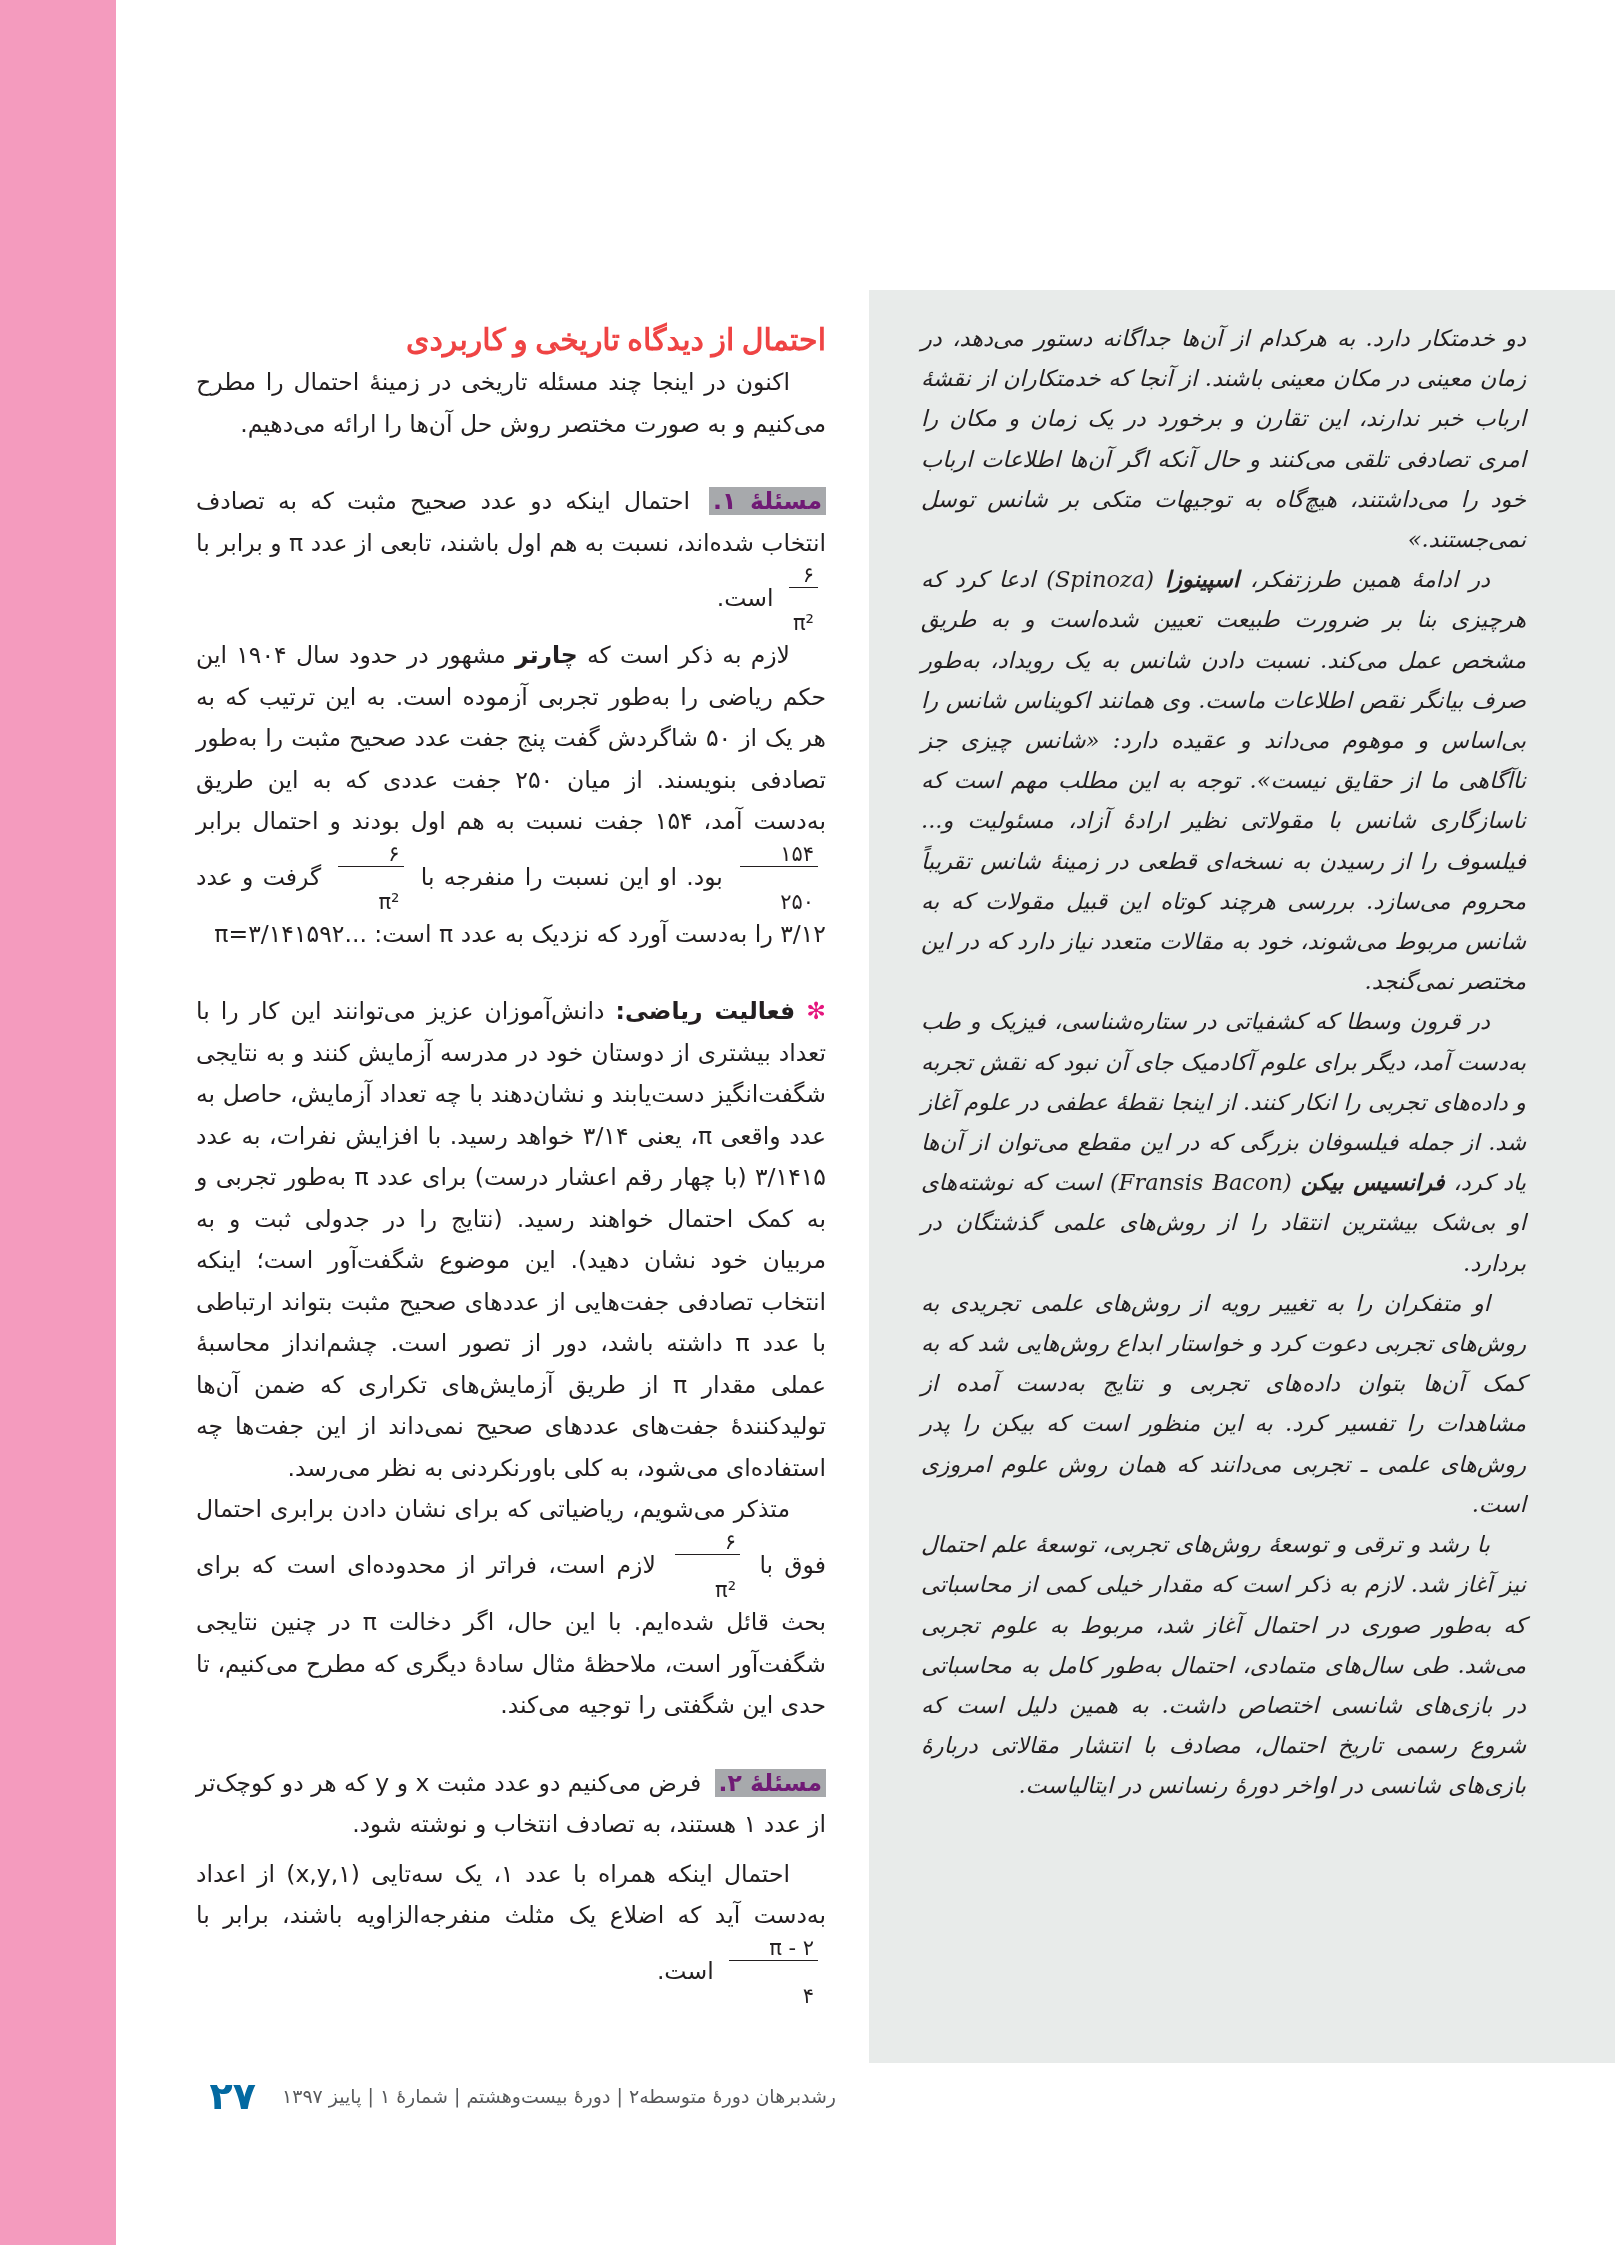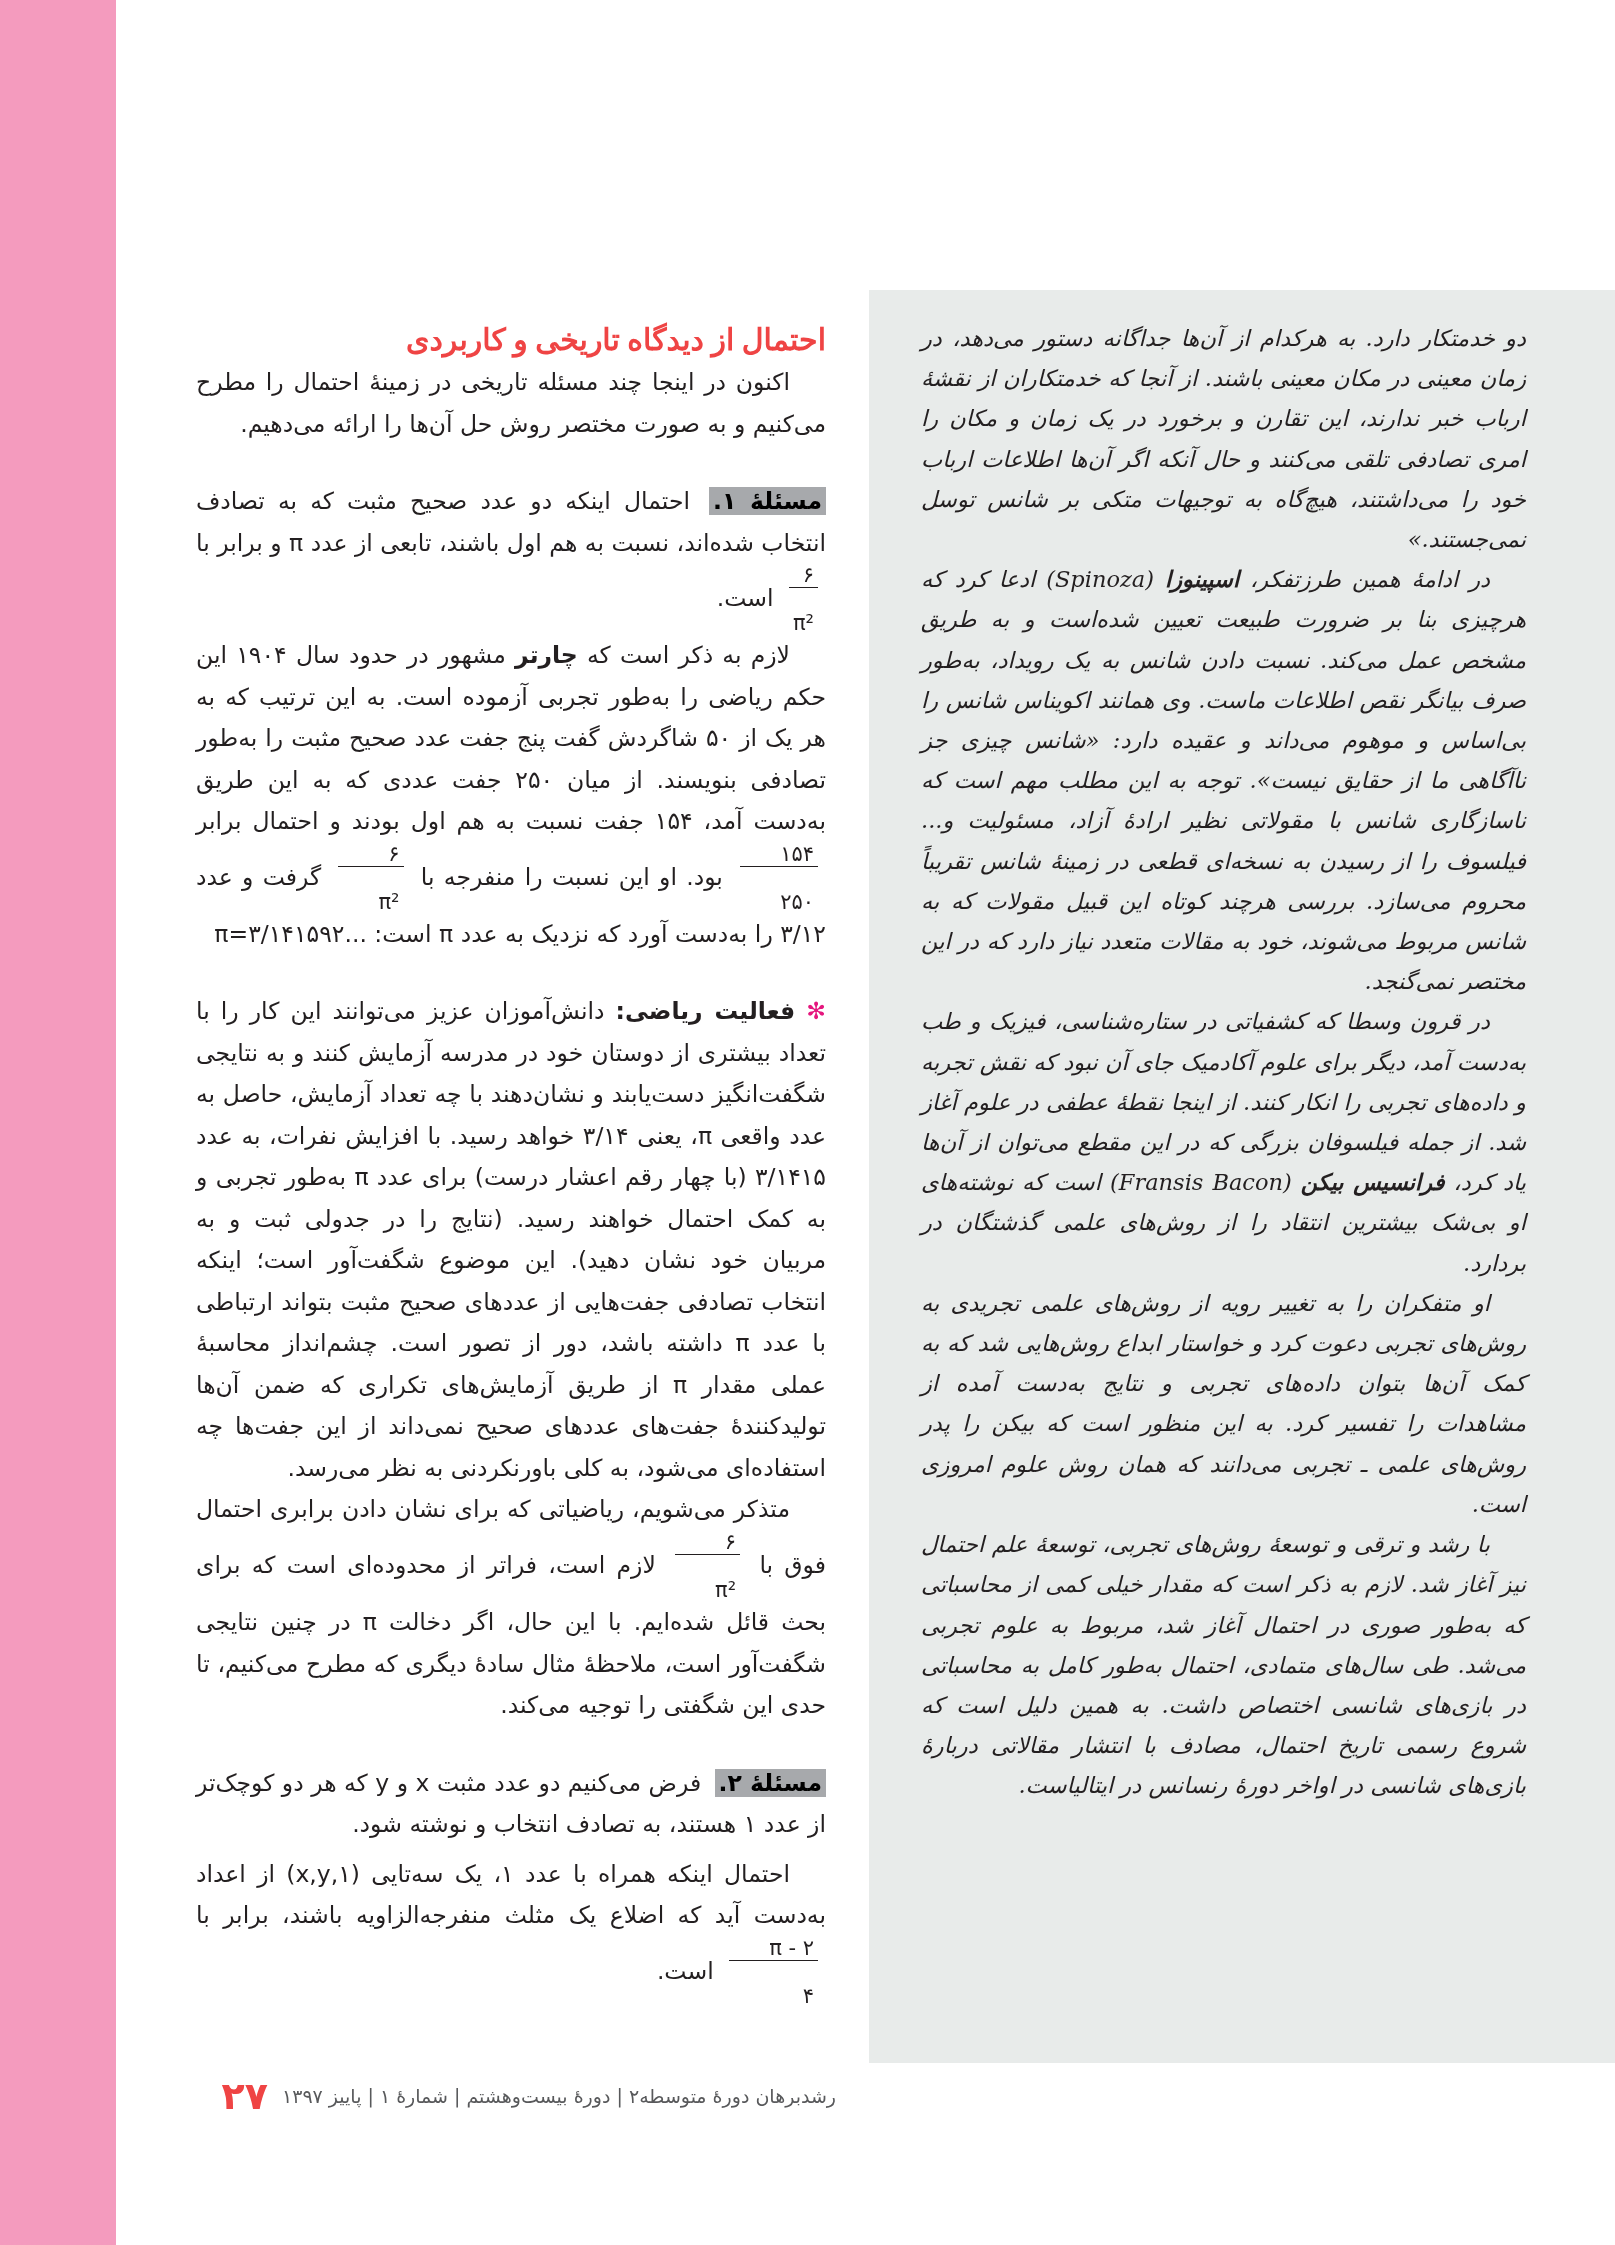--- a/index.html
+++ b/index.html
@@ -8,30 +8,30 @@
     .side-strip { position: absolute; left: 0; top: 0; width: 116px; height: 2245px; background: #f49bbe; }
     .gray-box { position: absolute; left: 869px; top: 290px; width: 746px; height: 1773px; background: #e8ebea; }
     .col { position: absolute; direction: rtl; text-align: justify; text-align-last: right; }
     .col-left { left: 196px; top: 318px; width: 630px; font-size: 23.5px; line-height: 41.5px; }
     .col-right { left: 878px; top: 318px; width: 605px; font-size: 22.5px; line-height: 40.2px; font-family: "DejaVu Serif", serif; font-style: italic; margin-left: 43px; }
     .col p { margin: 0; }
     .indent { text-indent: 36px; }
     .heading { color: #ef4444; font-weight: bold; font-size: 30px; line-height: 44px; font-family: Liberation Serif, serif; }
     .gap { height: 36px; }
     .gap-s { height: 26px; }
-    .badge { background: #a7a9ac; color: #000000; font-weight: bold; padding: 0 4px; margin-left: 6px; margin-top: 48px; }
+    .badge { background: #a7a9ac; color: #701a75; font-weight: bold; padding: 0 4px; margin-left: 6px; margin-top: 48px; }
     .bold { font-weight: bold; }
     .star { color: #e5177e; font-weight: bold; font-style: normal; }
     .frac { display: inline-block; vertical-align: middle; text-align: center; margin: 0 8px; line-height: 1.1; font-size: 21px; direction: ltr; }
     .frac .num { display: block; border-bottom: 1.5px solid #231f20; padding: 0 4px; }
     .frac .den { display: block; padding: 0 4px; margin-top: 24px; }
     .latin { direction: ltr; unicode-bidi: embed; }
     .footer { position: absolute; left: 196px; top: 2074px; width: 640px; direction: rtl; display: flex; align-items: center; justify-content: flex-start; }
     .footer-text { font-size: 19px; color: #58595b; }
-    .page-num { font-size: 38px; font-weight: bold; color: #ef4444; margin-right: 14px; }
+    .page-num { font-size: 38px; font-weight: bold; color: #0369a1; margin-right: 26px; }
   </style>
 </head>
 <body>
 
 <div class="side-strip"></div>
 <div class="gray-box"></div>
 
 <section class="col col-left">
   <h2 class="heading">احتمال از دیدگاه تاریخی و کاربردی</h2>
   <p class="indent">اکنون در اینجا چند مسئله تاریخی در زمینهٔ احتمال را مطرح می‌کنیم و به صورت مختصر روش حل آن‌ها را ارائه می‌دهیم.</p>

